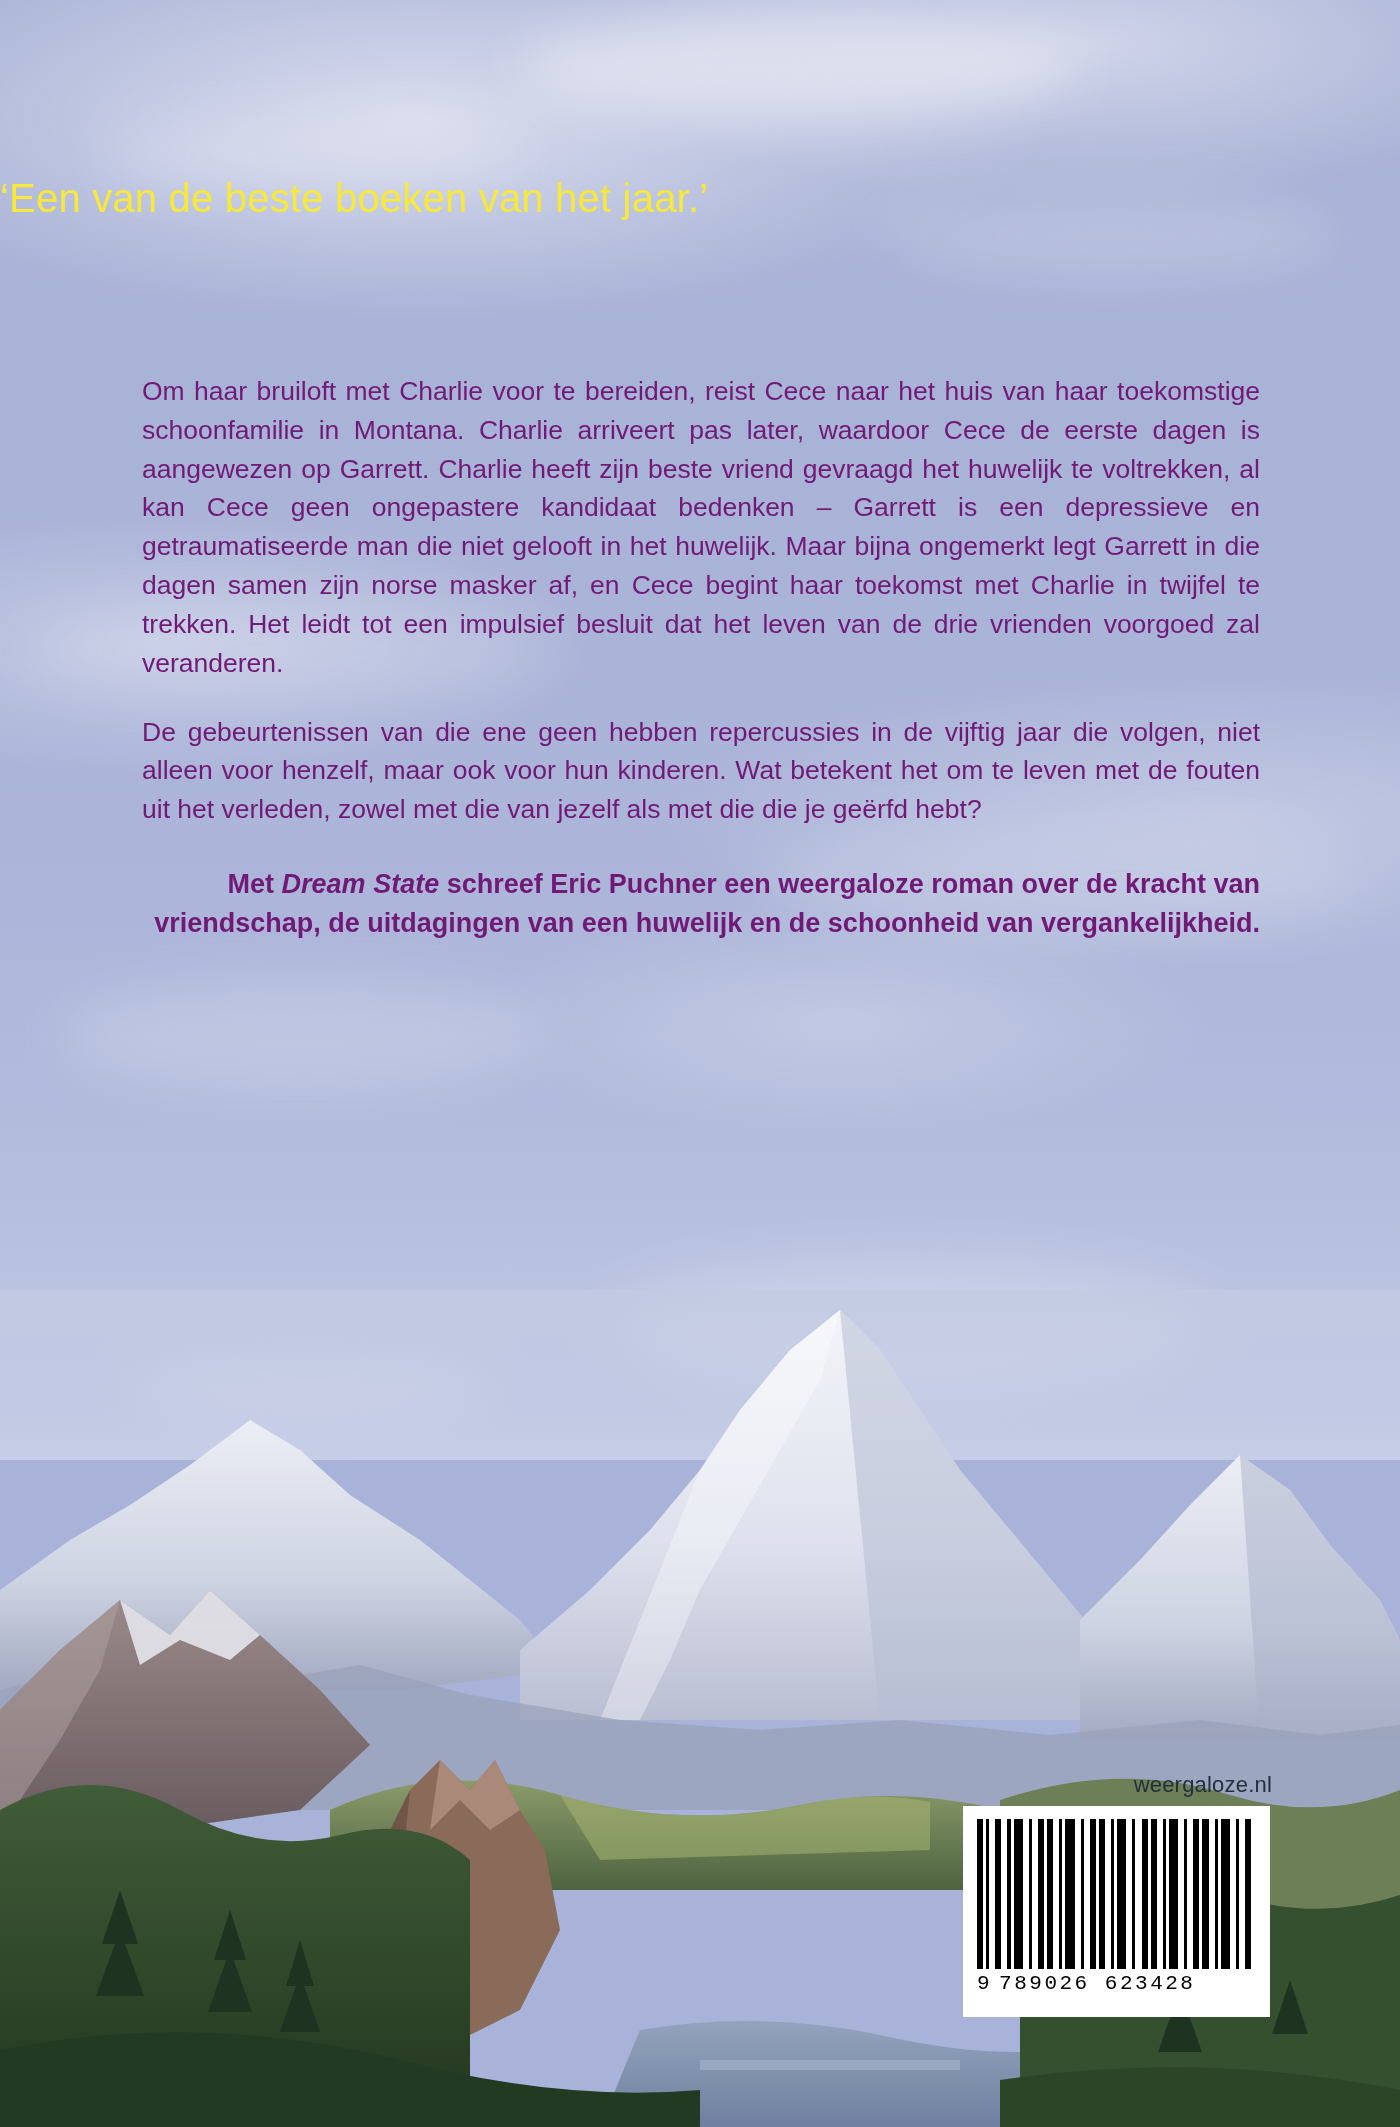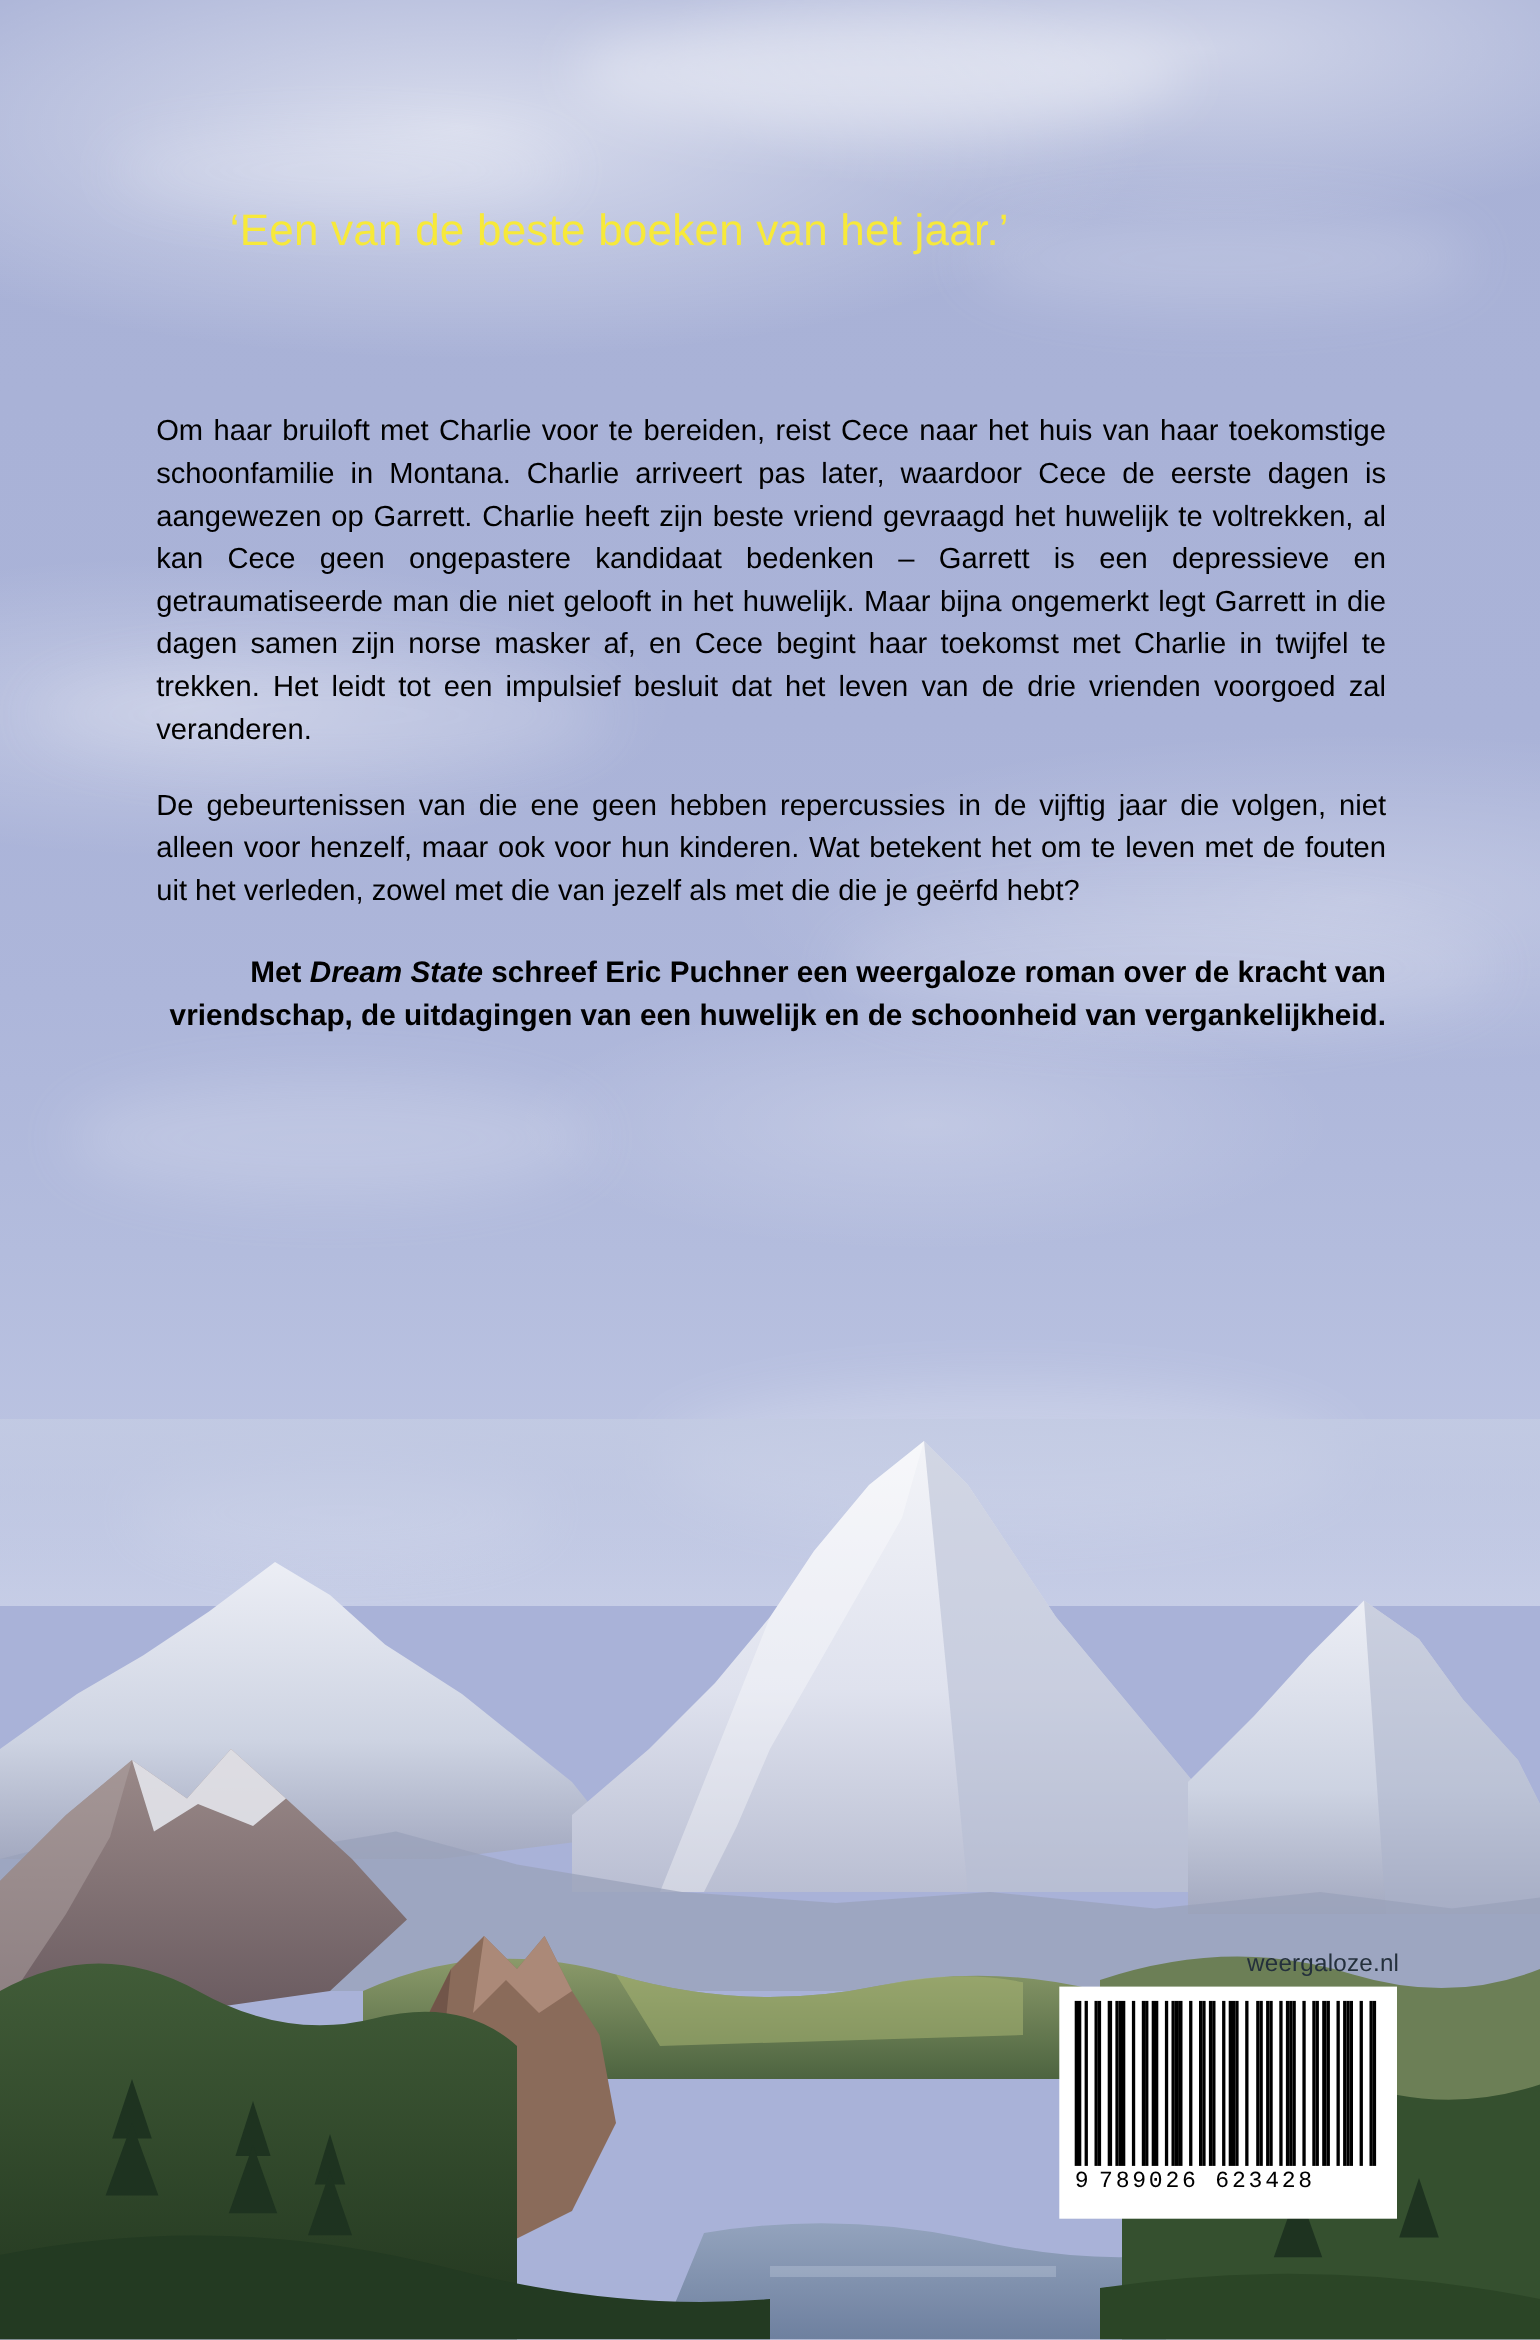--- a/index.html
+++ b/index.html
@@ -65,40 +65,38 @@
     position: absolute;
     left: 0; top: 0;
     width: 1400px;
     height: 2127px;
   }
   .quote {
     position: absolute;
     left: 0;
     top: 172px;
     width: 1126px;
-    text-align: center;
     color: #f7e93a;
     font-size: 40px;
     line-height: 1.34;
     letter-spacing: 0.2px;
-    margin-top: 12px;
   }
   .quote .src {
     display: block;
     font-style: italic;
     font-size: 39px;
     margin-top: 4px;
   }
 
   .body-copy {
     position: absolute;
     left: 142px;
     top: 372px;
     width: 1118px;
-    color: #000000;
+    color: #701a75;
     font-size: 26.5px;
     line-height: 1.465;
     text-align: justify;
   }
   .body-copy p { margin: 0 0 30px 0; }
   .body-copy p.last { margin-bottom: 0; }
   .body-copy p.bold {
     font-weight: bold;
     text-align: right;
     font-size: 27px;

